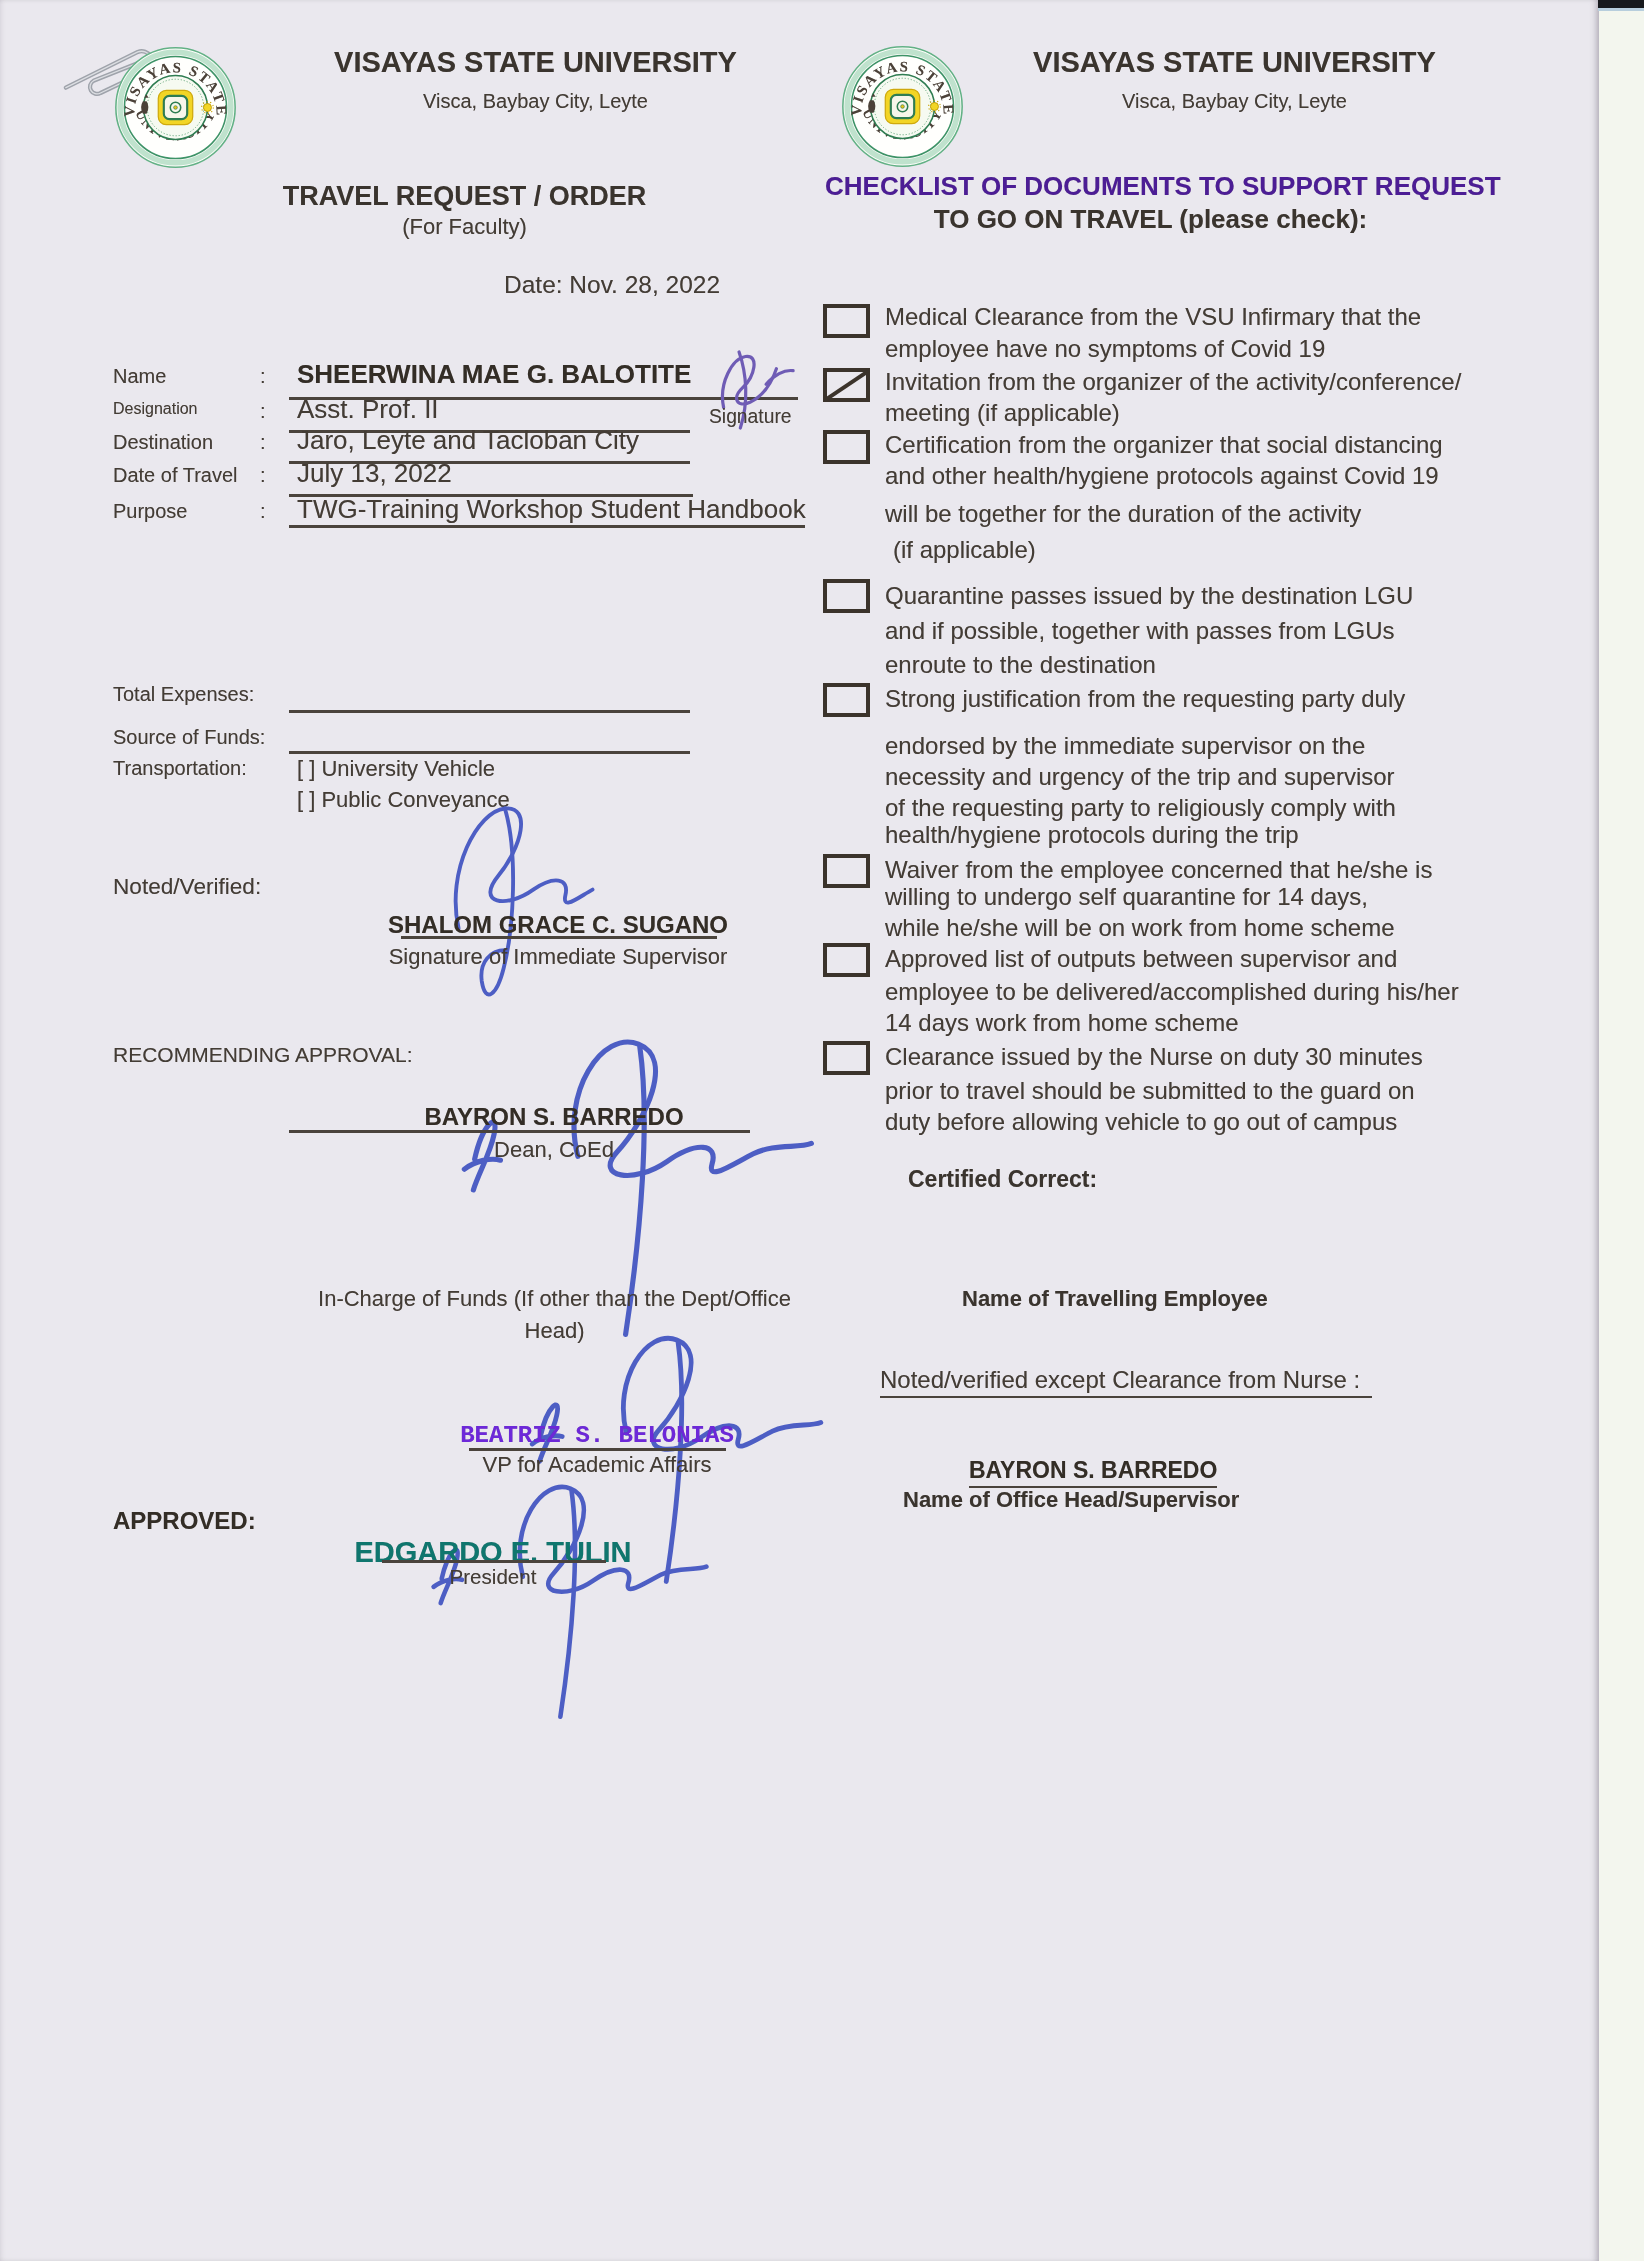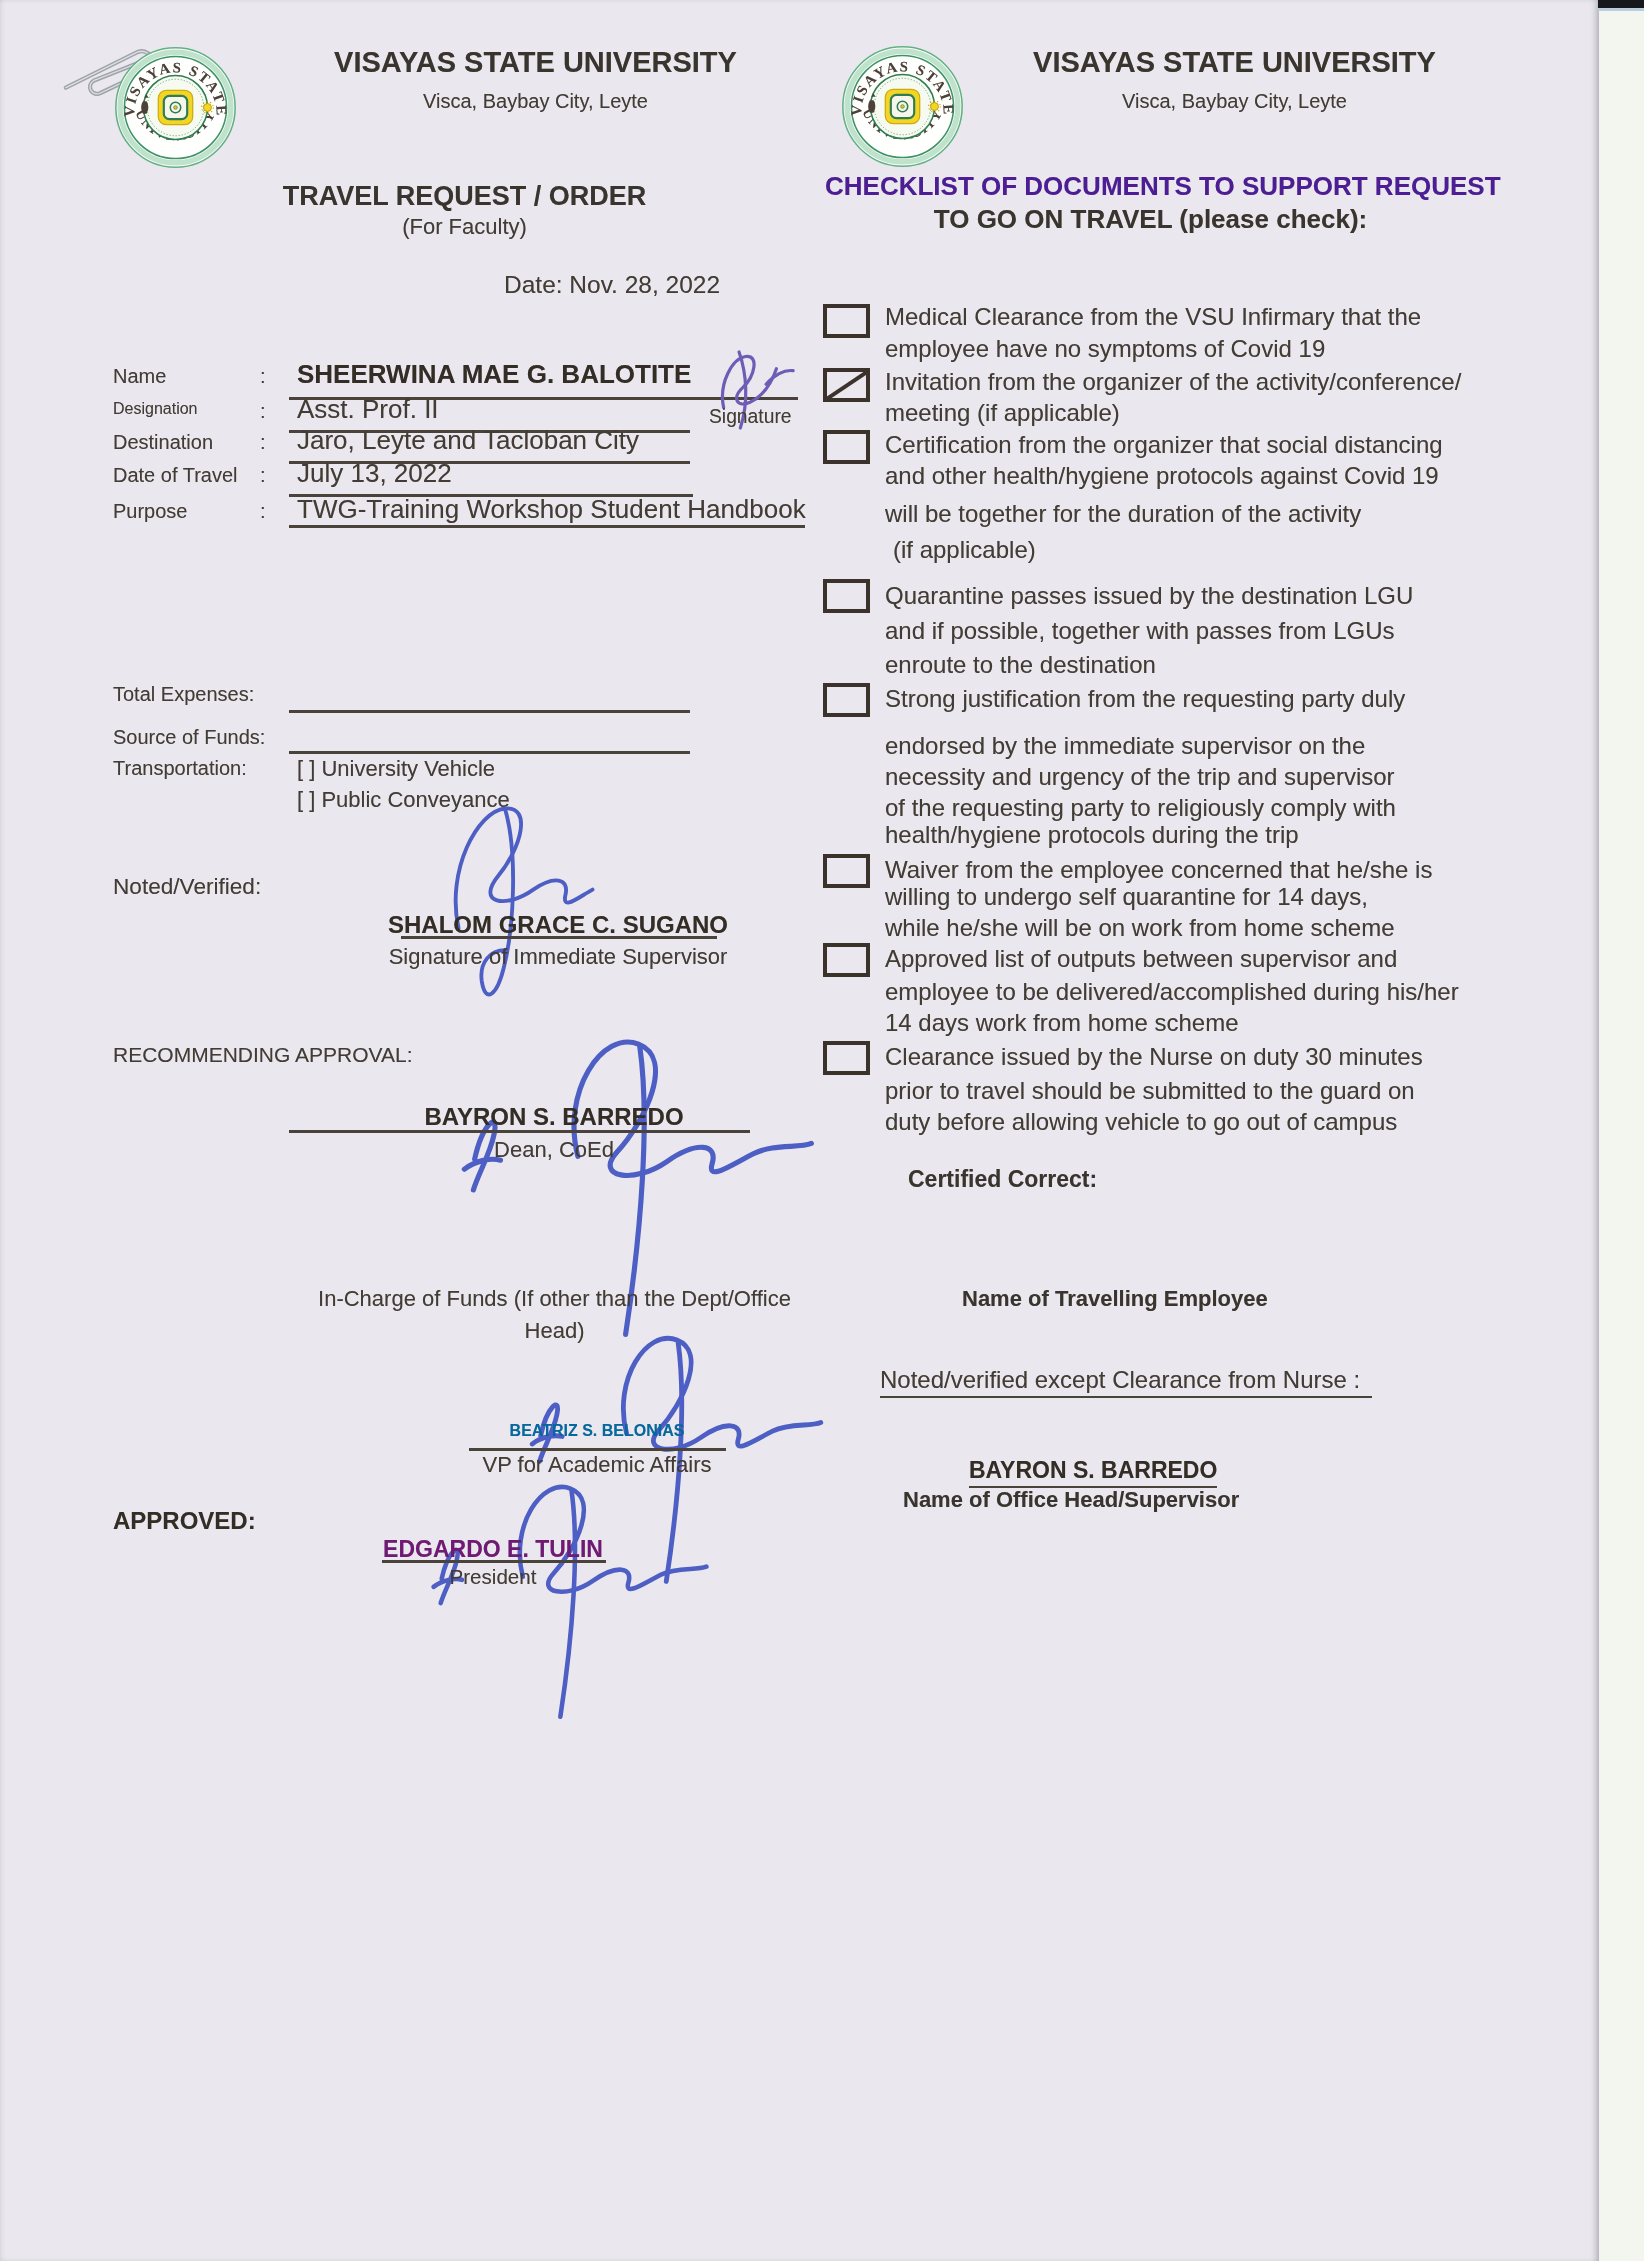--- a/index.html
+++ b/index.html
@@ -141,29 +141,29 @@
     </svg>
   <div class="t b ctr" style="left:351px;top:1103px;width:406px;font-size:24px;color:#332d26;">BAYRON S. BARREDO</div>
   <div class="line" style="left:289px;top:1130px;width:461px;"></div>
   <div class="t ctr" style="left:351px;top:1137px;width:406px;font-size:22px;">Dean, CoEd</div>
 
   <div class="t ctr" style="left:258px;top:1286px;width:593px;font-size:22px;">In-Charge of Funds (If other than the Dept/Office</div>
   <div class="t ctr" style="left:258px;top:1318px;width:593px;font-size:22px;">Head)</div>
   <svg class="ink blue" style="left:516px;top:1299px;width:322px;height:303px;" viewBox="0 0 600 560">
       <use href="#sigloop" stroke-width="9"></use>
     </svg>
-  <div class="t b ctr" style="left:397px;top:1422px;width:400px;font-size:16px;color:#0369a1;">BEATRIZ S. BELONIAS</div>
+  <div class="t b ctr" style="left:397px;top:1422px;width:400px;font-size:24px;color:#6d28d9;font-family:Liberation Mono, monospace;">BEATRIZ S. BELONIAS</div>
   <div class="line" style="left:469px;top:1448px;width:257px;"></div>
   <div class="t ctr" style="left:397px;top:1452px;width:400px;font-size:22px;">VP for Academic Affairs</div>
 
   <div class="t b" style="left:113px;top:1507px;font-size:24px;color:#332d26;">APPROVED:</div>
   <svg class="ink blue" style="left:416px;top:1451px;width:309px;height:284px;" viewBox="0 0 600 560">
       <use href="#sigloop" stroke-width="9"></use>
     </svg>
-  <div class="t b ctr" style="left:293px;top:1536px;width:400px;font-size:23px;color:#701a75;">EDGARDO E. TULIN</div>
+  <div class="t b ctr" style="left:293px;top:1536px;width:400px;font-size:29px;color:#0f766e;">EDGARDO E. TULIN</div>
   <div class="line" style="left:382px;top:1560px;width:224px;"></div>
   <div class="t ctr" style="left:293px;top:1565px;width:400px;font-size:20.6px;">President</div>
 
   <svg class="seal" style="left:841px;top:45px;" viewBox="0 0 190 190" width="123" height="123">
       <use href="#vsu-seal"></use>
     </svg>
   <div class="t b ctr" style="left:883px;top:46px;width:703px;font-size:29px;color:#3a342e;">VISAYAS STATE UNIVERSITY</div>
   <div class="t ctr" style="left:883px;top:90px;width:703px;font-size:20px;">Visca, Baybay City, Leyte</div>
   <div class="t b ctr" style="left:825px;top:172px;width:651px;font-size:26px;color:#4c1d95;">CHECKLIST OF DOCUMENTS TO SUPPORT REQUEST</div>
   <div class="t b ctr" style="left:825px;top:205px;width:651px;font-size:26px;color:#3a342e;">TO GO ON TRAVEL (please check):</div>

